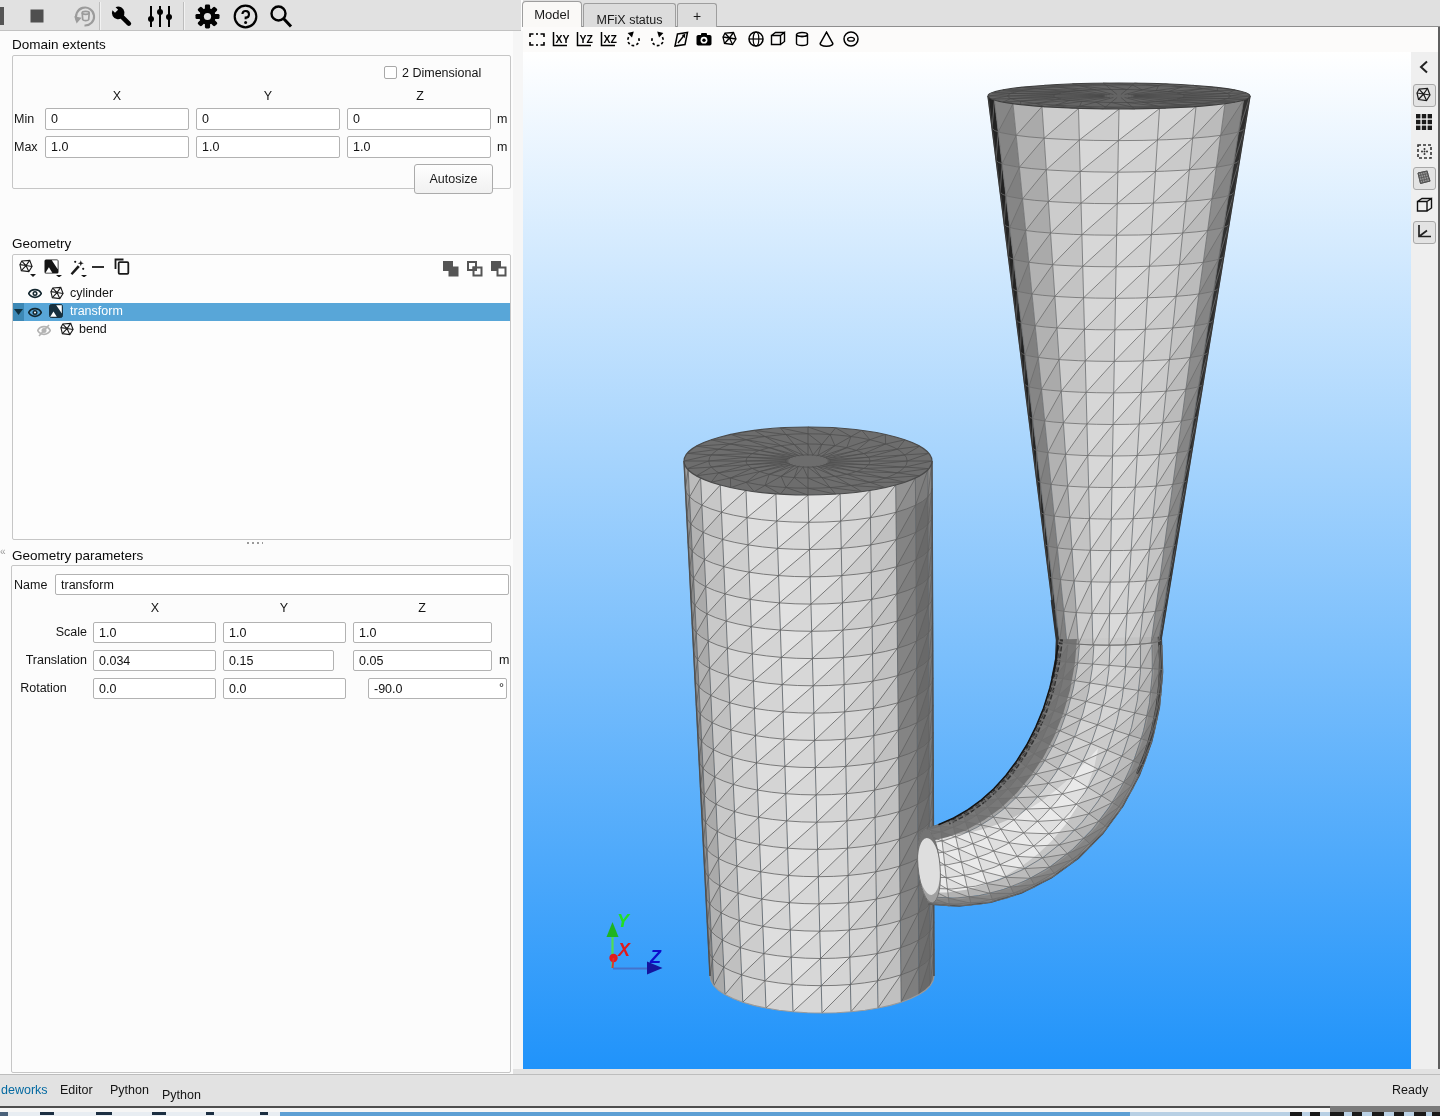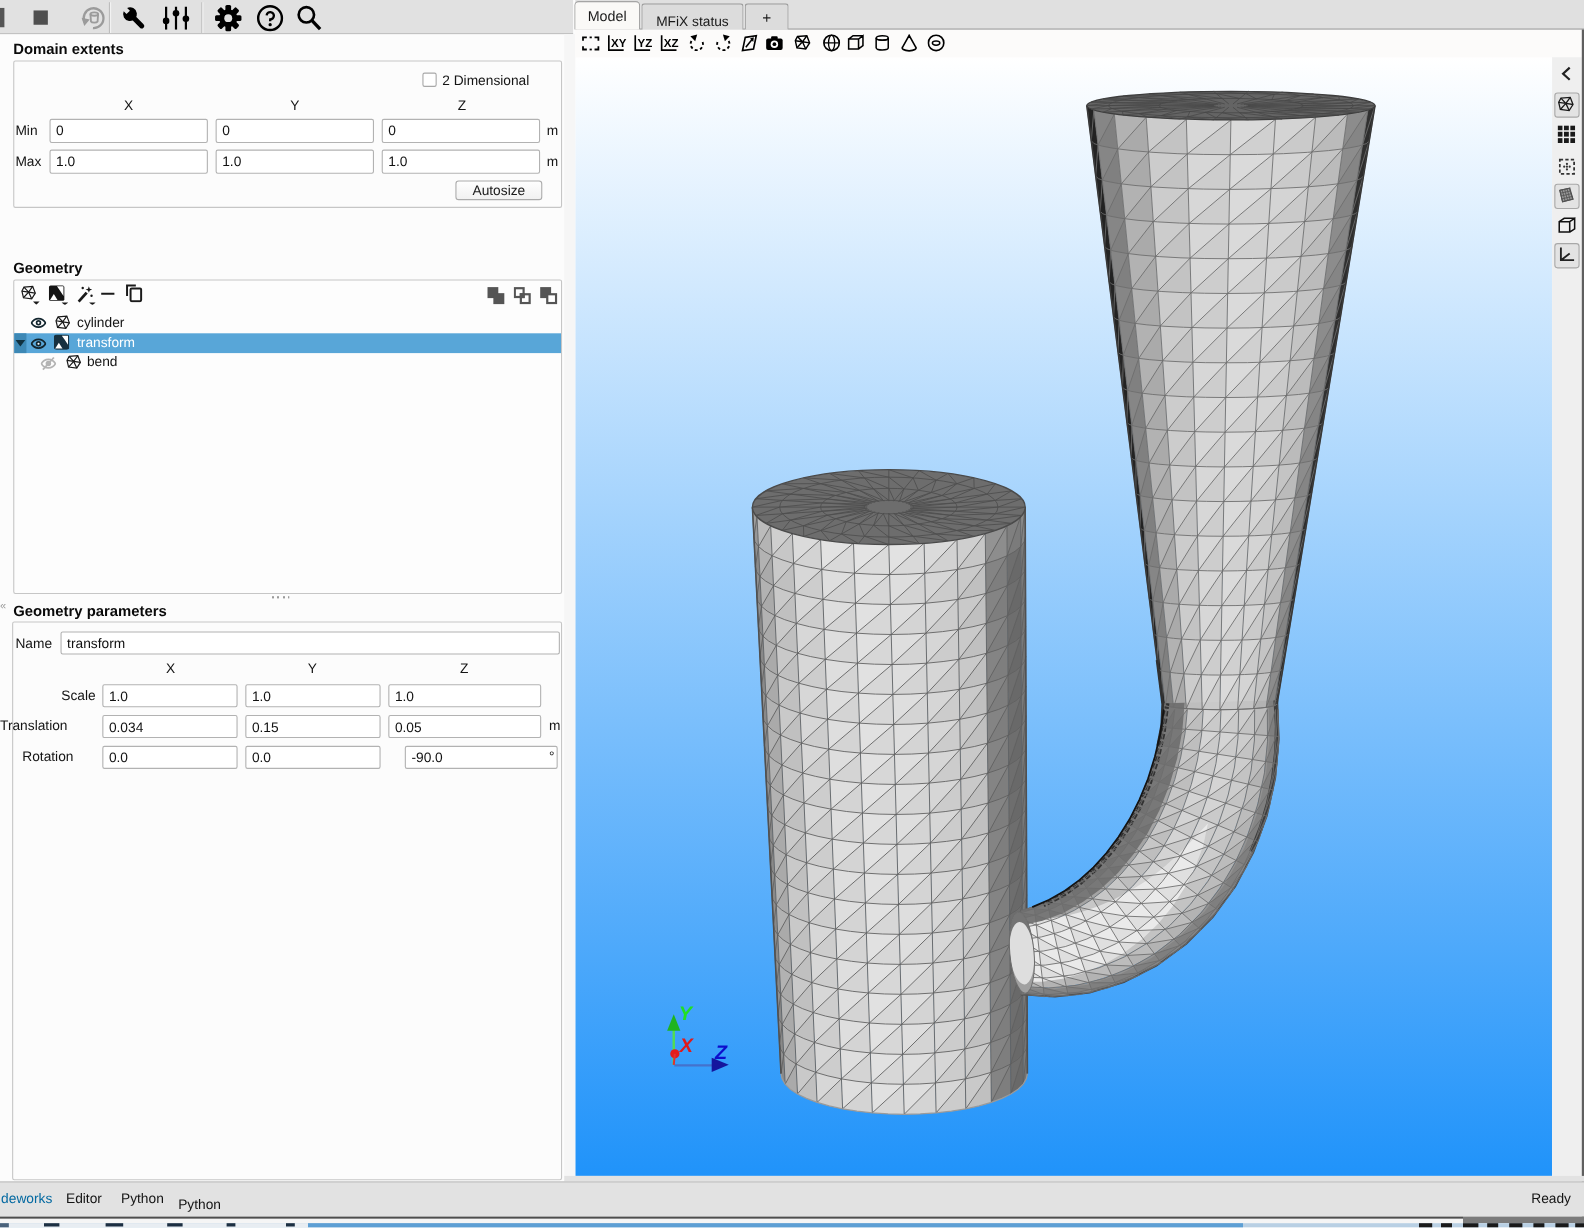--- a/index.html
+++ b/index.html
@@ -1,19 +1,19 @@
 <!DOCTYPE html>
 <html><head><meta charset="utf-8"><style>
 *{margin:0;padding:0;box-sizing:border-box}
 html,body{width:1440px;height:1116px;overflow:hidden}
 body{font-family:"Liberation Sans",sans-serif;background:#fcfcfc;position:relative;font-size:12.5px;color:#1a1a1a}
 .abs{position:absolute}
 .inp{position:absolute;border:1px solid #b2b2b2;border-radius:2px;background:#fff;padding-left:5px;display:flex;align-items:center;font-size:12.5px;color:#111}
 .lbl{position:absolute;font-size:12.5px;color:#141414;white-space:nowrap}
-.ttl{position:absolute;font-size:13.5px;font-weight:bold;color:#0a0a0a;white-space:nowrap}
+.ttl{position:absolute;font-size:13.5px;font-weight:normal;color:#0a0a0a;white-space:nowrap}
 .gbox{position:absolute;border:1px solid #c6c6c6;border-radius:2px;background:#fcfcfc}
 </style></head><body>
 <div class="abs" style="left:0;top:0;width:521px;height:31px;background:#e1e1e1;border-bottom:1px solid #c2c2c2"></div>
 <svg class="abs" style="left:0px;top:7px" width="5" height="18" viewBox="0 0 5 18">
     <rect x="0" y="0" width="4" height="18" fill="#555"></rect>
   </svg>
 <svg class="abs" style="left:30px;top:9px" width="15" height="15" viewBox="0 0 15 15">
     <rect x="0.5" y="0.5" width="13" height="13" fill="#4f4f4f"></rect>
   </svg>
 <svg class="abs" style="left:73px;top:4px" width="25" height="25" viewBox="0 0 25 25">
@@ -81,21 +81,21 @@
 <div class="lbl" style="left:14px;top:112px">Min</div>
 <div class="lbl" style="left:14px;top:140px">Max</div>
 <div class="inp" style="left:45px;top:108px;width:144px;height:22px">0</div>
 <div class="inp" style="left:196px;top:108px;width:144px;height:22px">0</div>
 <div class="inp" style="left:347px;top:108px;width:144px;height:22px">0</div>
 <div class="inp" style="left:45px;top:136px;width:144px;height:22px">1.0</div>
 <div class="inp" style="left:196px;top:136px;width:144px;height:22px">1.0</div>
 <div class="inp" style="left:347px;top:136px;width:144px;height:22px">1.0</div>
 <div class="lbl" style="left:497px;top:112px">m</div>
 <div class="lbl" style="left:497px;top:140px">m</div>
-<div class="abs" style="left:414px;top:164px;width:79px;height:18px;border:1px solid #ababab;border-radius:3px;background:linear-gradient(#fefefe,#f1f1f1);display:flex;align-items:center;justify-content:center;font-size:12.5px">Autosize</div>
+<div class="abs" style="left:414px;top:164px;width:79px;height:30px;border:1px solid #ababab;border-radius:3px;background:linear-gradient(#fefefe,#f1f1f1);display:flex;align-items:center;justify-content:center;font-size:12.5px">Autosize</div>
 <div class="ttl" style="left:12px;top:236px">Geometry</div>
 <div class="gbox" style="left:12px;top:254px;width:499px;height:286px;background:#fdfdfd"></div>
 <svg class="abs" style="left:19px;top:259px" width="18" height="18" viewBox="0 0 18 18">
     <g stroke="#1a1a1a" stroke-width="1.1" fill="none">
       <path d="M2.8,2.0533333333333337 L10.733333333333334,1.4 L13.066666666666666,7.466666666666667 L9.8,12.6 L2.3333333333333335,11.666666666666666 L0.9333333333333333,5.6 Z"></path>
       <path d="M2.8,2.0533333333333337 L7.0,6.533333333333333 L10.733333333333334,1.4 M7.0,6.533333333333333 L13.066666666666666,7.466666666666667 M7.0,6.533333333333333 L9.8,12.6 M7.0,6.533333333333333 L2.3333333333333335,11.666666666666666 M7.0,6.533333333333333 L0.9333333333333333,5.6"></path>
     </g>
     <path d="M11,15 L17,15 L14,18 Z" fill="#1a1a1a"></path>
   </svg>
 <svg class="abs" style="left:44px;top:259px" width="18" height="18" viewBox="0 0 18 18">
@@ -184,23 +184,23 @@
 <div class="gbox" style="left:11px;top:565px;width:500px;height:508px"></div>
 <div class="lbl" style="left:14px;top:578px">Name</div>
 <div class="inp" style="left:55px;top:574px;width:454px;height:21px">transform</div>
 <div class="lbl" style="left:150px;top:601px;width:10px;text-align:center">X</div>
 <div class="lbl" style="left:279px;top:601px;width:10px;text-align:center">Y</div>
 <div class="lbl" style="left:417px;top:601px;width:10px;text-align:center">Z</div>
 <div class="lbl" style="left:0px;top:625px;width:87px;text-align:right">Scale</div>
 <div class="inp" style="left:93px;top:622px;width:123px;height:21px">1.0</div>
 <div class="inp" style="left:223px;top:622px;width:123px;height:21px">1.0</div>
 <div class="inp" style="left:353px;top:622px;width:139px;height:21px">1.0</div>
-<div class="lbl" style="left:0px;top:653px;width:87px;">Translation</div>
+<div class="lbl" style="left:0px;top:653px;width:87px;text-align:right">Translation</div>
 <div class="inp" style="left:93px;top:650px;width:123px;height:21px">0.034</div>
-<div class="inp" style="left:223px;top:650px;width:123px;height:21px">0.15</div>
+<div class="inp" style="left:223px;top:650px;width:111px;height:21px">0.15</div>
 <div class="inp" style="left:353px;top:650px;width:139px;height:21px">0.05</div>
 <div class="lbl" style="left:499px;top:653px">m</div>
 <div class="lbl" style="left:0px;top:681px;width:87px;text-align:center">Rotation</div>
 <div class="inp" style="left:93px;top:678px;width:123px;height:21px">0.0</div>
 <div class="inp" style="left:223px;top:678px;width:123px;height:21px">0.0</div>
 <div class="inp" style="left:368px;top:678px;width:139px;height:21px">-90.0</div>
 <div class="lbl" style="left:499px;top:681px">°</div>
 <div class="abs" style="left:513px;top:31px;width:10px;height:1043px;background:#f6f6f6"></div>
 <div class="abs" style="left:523px;top:0;width:917px;height:27px;background:#e0e0e0;border-bottom:1px solid #8e8e8e"></div>
 <div class="abs" style="left:583px;top:3px;width:93px;height:32px;background:#dcdcdc;border:1px solid #9e9e9e;border-bottom:none;border-radius:3px 3px 0 0;display:flex;align-items:center;justify-content:center;font-size:12.5px">MFiX status</div>

